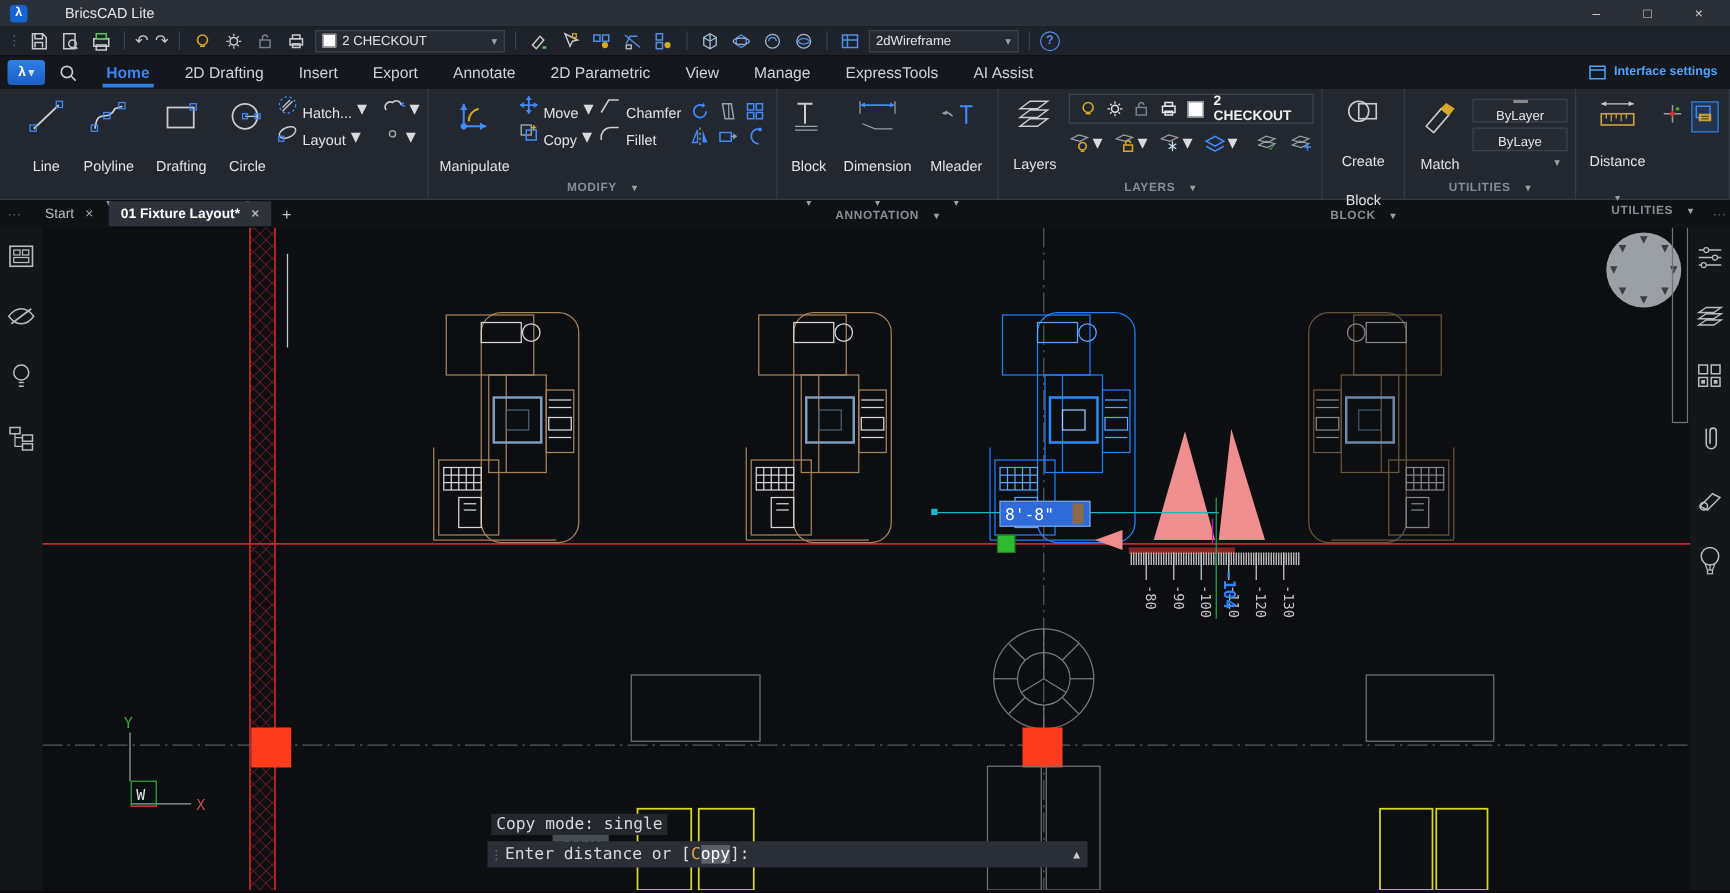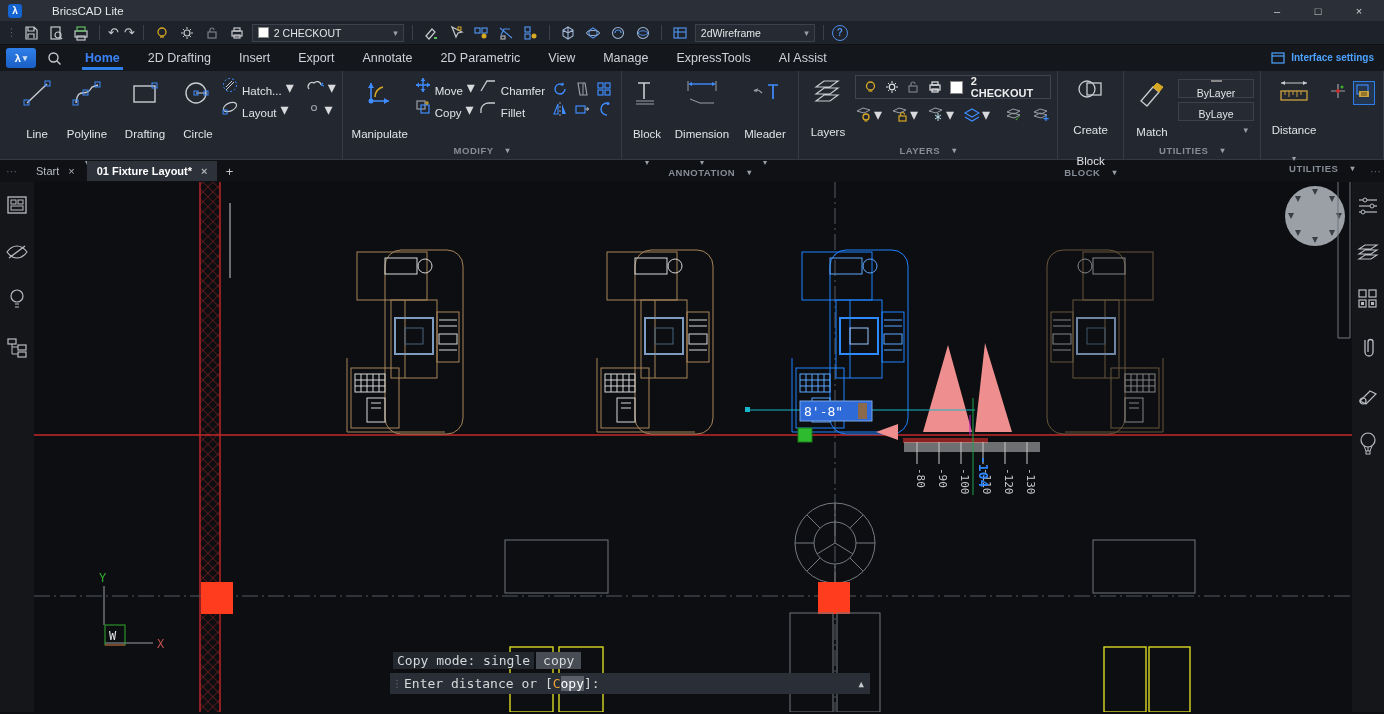--- a/index.html
+++ b/index.html
@@ -60,21 +60,21 @@
   .dtab .x{font-size:11px;color:#aeb2b8;}
   .newtab{width:20px;text-align:center;color:#c6c9ce;font-size:13px;}
   
   .main{display:flex;height:530px;}
   .lstrip{width:34px;background:#14161a;display:flex;flex-direction:column;align-items:center;gap:22px;padding-top:12px;}
   .rstrip{width:32px;background:#14161a;display:flex;flex-direction:column;align-items:center;gap:22px;padding-top:14px;}
   .canvas{position:relative;width:1318px;height:530px;background:#0c0e11;}
   svg text{font-family:"DejaVu Sans Mono", monospace;}
   
   .cmdline{position:absolute;left:359px;top:469px;height:19px;display:flex;align-items:center;
-           font-family:"DejaVu Sans Mono", monospace;font-size:13px;color:#d6d8da;}
+           font-family:"DejaVu Sans Mono", monospace;font-size:13px;color:#d6d8da;flex-direction:column;}
   .cmdline .pre{background:#23272e;padding:1px 4px;}
   .cmdline .tok{background:#474c55;padding:1px 7px;margin-left:2px;}
   .cmdprompt{position:absolute;left:356px;top:491px;width:480px;height:21px;background:#2a2f37;
              display:flex;align-items:center;font-family:"DejaVu Sans Mono", monospace;font-size:13px;color:#d6d8da;padding:0 6px 0 2px;}
   .cmdprompt .vg{color:#6a6f77;font-size:10px;margin-right:4px;letter-spacing:-2px;}
   .cmdprompt .key{color:#e8a33d;}
   .cmdprompt .sel{background:#5a5f68;color:#fff;}
   .cmdprompt .up{margin-left:auto;color:#c7cacd;font-size:9px;}
 </style>
 </head>

